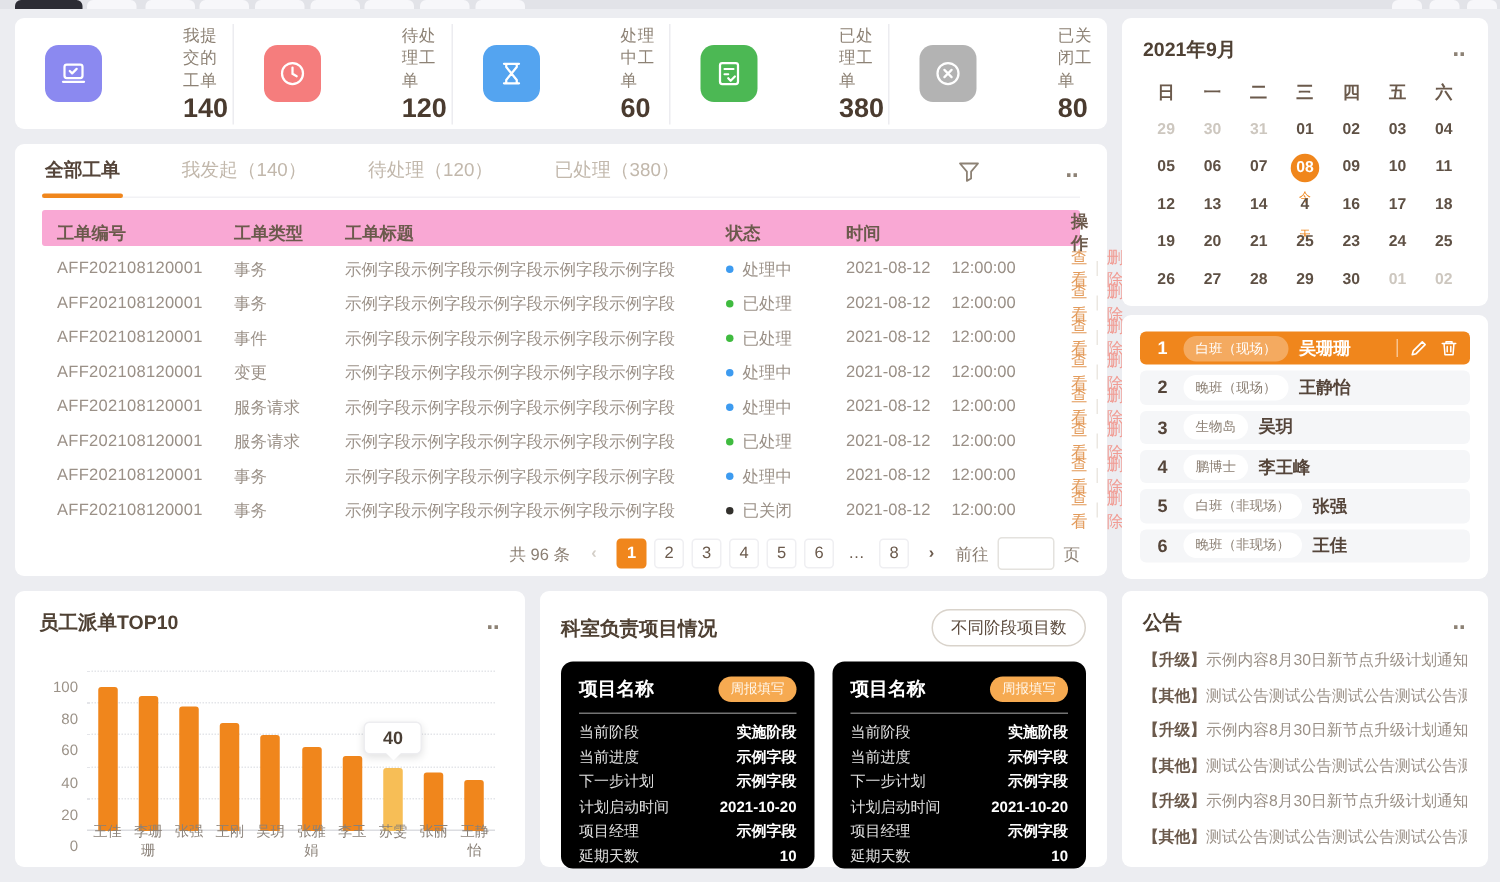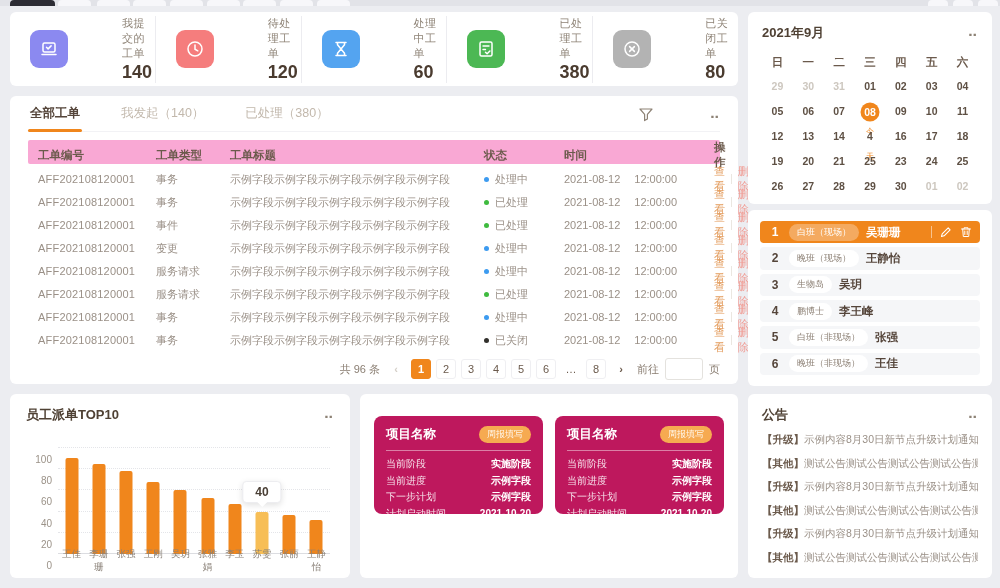--- a/index.html
+++ b/index.html
@@ -49,21 +49,21 @@
   .pbtn { min-width:20px; height:20px; border:1px solid #EFEFF2; background:#fff; border-radius:3px;
           display:flex; align-items:center; justify-content:center; font-size:11px; color:#6B5A4C; cursor:pointer; padding:0 4px; }
   .pbtn.arrow { border:none; font-weight:bold; }
   .pbtn.prev { color:#D4CFC8; }
   .pbtn.active { background:#F0861C; border-color:#F0861C; color:#fff; font-weight:bold; }
   .pbtn.dots { border:none; }
   .goto-input { width:38px; height:22px; border:1px solid #E4E2DE; border-radius:3px; outline:none; padding:0 4px; font-size:11px; }
 
   
   .chartcard { left:10px; top:394px; width:340px; height:184px; padding:12px 16px; }
-  .cardhead { display:flex; justify-content:space-between; }
+  .cardhead { display:flex; align-items:center; justify-content:space-between; }
   .cardtitle { font-size:13px; font-weight:bold; color:#4F4134; }
   .plotwrap { position:relative; margin-top:10px; height:140px; }
   .plot { position:absolute; left:32px; right:4px; bottom:20px; height:106px; }
   .gline { position:absolute; left:0; right:0; height:0; border-top:1px dotted #E4E5E9; }
   .gline.zero { border-top:1px solid #DCDDE1; }
   .ylab { position:absolute; right:100%; margin-right:6px; transform:translateY(50%); font-size:10px; color:#9B9288; }
   .bars { position:absolute; left:0; right:0; bottom:0; top:0; display:flex; }
   .bcol { flex:1; position:relative; }
   .bar { position:absolute; bottom:0; left:50%; transform:translateX(-50%); width:13px; background:#F0861C; border-radius:2px 2px 0 0; }
   .bar.hl { background:#F7BE56; }
@@ -71,21 +71,21 @@
   .xlabs span { flex:1; text-align:center; font-size:9.5px; color:#8A8178; }
   .tooltip { position:absolute; left:50%; transform:translateX(-50%); background:#fff; border:1px solid #EDEDF0;
              box-shadow:0 2px 6px rgba(0,0,0,.12); border-radius:4px; padding:3px 12px; font-size:12px; font-weight:bold; color:#4A3F35; z-index:3; }
   .tooltip::after { content:""; position:absolute; left:50%; bottom:-5px; transform:translateX(-50%);
              border-left:5px solid transparent; border-right:5px solid transparent; border-top:5px solid #fff; }
 
   
   .projects { left:360px; top:394px; width:378px; height:184px; padding:12px 14px; }
   .stagebtn { border:1px solid #D9D3CB; border-radius:999px; background:#fff; padding:4px 12px; font-size:11px; color:#5C4B3E; cursor:pointer; }
   .pcards { display:flex; gap:12px; margin-top:10px; }
-  .pcard { flex:1; background:#be185d; border-radius:8px; padding:10px 12px; color:#fff; height:98px; }
+  .pcard { flex:1; background:#000000; border-radius:8px; padding:10px 12px; color:#fff; height:138px; }
   .pcard .phead { display:flex; align-items:center; justify-content:space-between; }
   .pcard .pname { font-size:12.5px; font-weight:bold; }
   .pcard .pbadge { background:#F6AA51; border-radius:999px; padding:2px 8px; font-size:9px; color:#FFF6EA; cursor:pointer; }
   .pcard .pdiv { height:1px; background:rgba(255,255,255,.45); margin:7px 0 5px; }
   .pcard .prow { display:flex; justify-content:space-between; font-size:10px; line-height:16.5px; }
   .pcard .prow .pl { color:rgba(255,255,255,.88); }
   .pcard .prow .pv { font-weight:bold; }
 
   
   .calendar { left:748px; top:12px; width:244px; height:192px; padding:12px 14px; }
@@ -198,20 +198,21 @@
         <div class="vl">80</div>
       </div>
     </div>
   </div>
 
 <div class="card worklist">
   <div class="tabs">
     <span id="tabs-slot" style="display: flex; gap: 37px;">
         <span class="tab active">全部工单</span>
         <span class="tab">我发起（140）</span>
+        <span class="tab">待处理（120）</span>
         <span class="tab">已处理（380）</span>
       </span>
     <span class="spacer"></span>
     <span class="ficon">
       <svg width="16" height="16" viewBox="0 0 16 16">
           <path d="M2 3h12l-4.6 5.4V13l-2.8 1.6V8.4z" fill="none" stroke="#8D8275" stroke-width="1.2" stroke-linejoin="round"></path>
         </svg>
     </span>
     <span class="more">‥</span>
   </div>
@@ -409,20 +410,24 @@
         <span>张雅娟</span>
         <span>李玉</span>
         <span>苏雯</span>
         <span>张丽</span>
         <span>王静怡</span>
       </div>
   </div>
 </div>
 
 <div class="card projects">
+  <div class="cardhead">
+    <span class="cardtitle">科室负责项目情况</span>
+    <button class="stagebtn">不同阶段项目数</button>
+  </div>
   <div class="pcards" id="pcards">
       <div class="pcard">
         <div class="phead">
           <span class="pname">项目名称</span>
           <span class="pbadge">周报填写</span>
         </div>
         <div class="pdiv"></div>
         <div class="prow">
           <span class="pl">当前阶段</span>
           <span class="pv">实施阶段</span>

